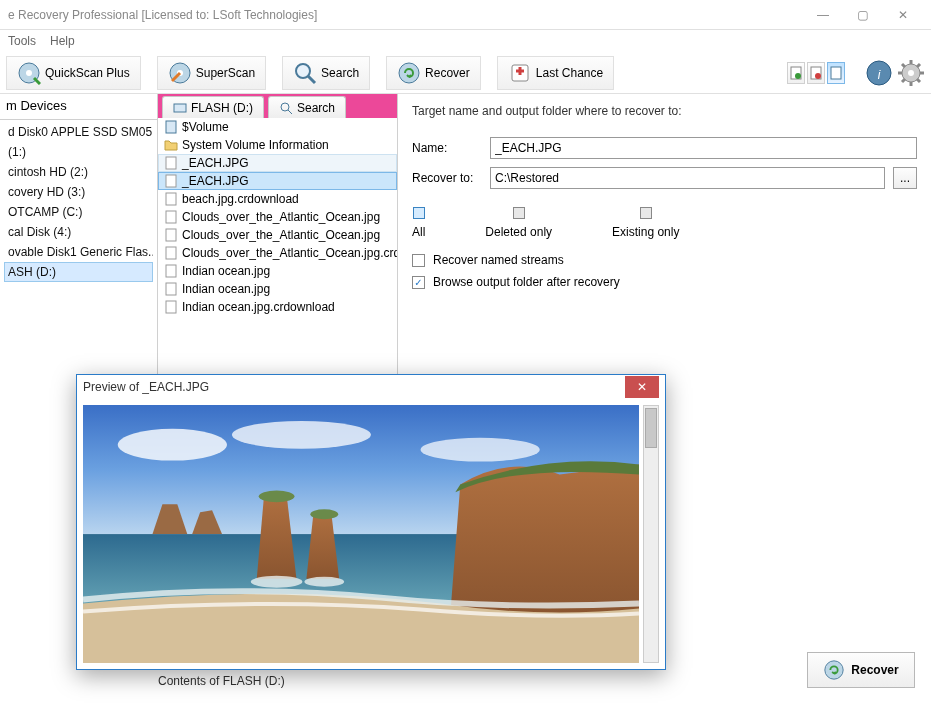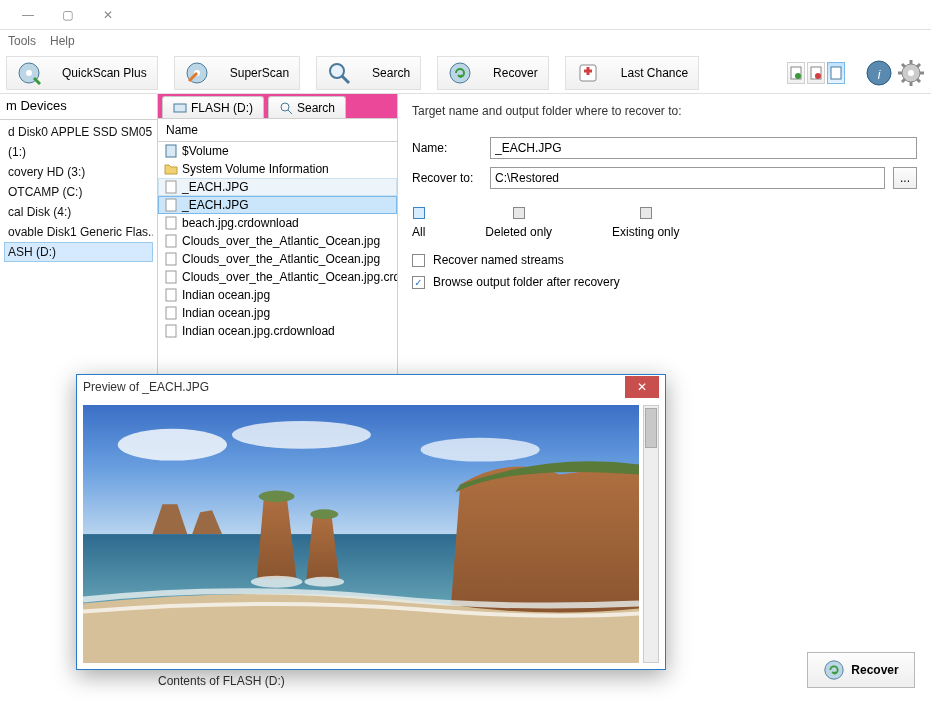--- a/index.html
+++ b/index.html
@@ -8,21 +8,21 @@
 
 .titlebar { height: 30px; display: flex; align-items: center; padding: 0 8px; background: #fff; border-bottom: 1px solid #e0e0e0; }
 .titlebar .title { color: #888; flex: 1; }
 .titlebar .ctl { width: 40px; height: 28px; display: flex; align-items: center; justify-content: center; color: #888; }
 
 
 .menubar { height: 22px; display: flex; align-items: center; gap: 14px; padding: 0 8px; color: #666; }
 
 
 .toolbar { height: 42px; display: flex; align-items: center; gap: 4px; padding: 4px 6px; border-bottom: 1px solid #e0e0e0; }
-.tb-btn { display: flex; align-items: center; gap: 21px; padding: 4px 10px; border: 1px solid #e0e0e0; background: linear-gradient(#fdfdfd,#f0f0f0); cursor: pointer; }
+.tb-btn { display: flex; align-items: center; gap: 4px; padding: 4px 10px; border: 1px solid #e0e0e0; background: linear-gradient(#fdfdfd,#f0f0f0); cursor: pointer; }
 .tb-btn .tbi { width: 24px; height: 24px; }
 .tb-sep { flex: 0 0 8px; }
 .tb-spacer { flex: 1; }
 .tb-small { display:flex; gap:2px; }
 .tb-sm { width: 18px; height: 22px; display:flex; align-items:center; justify-content:center; border:1px solid #d0d0d0; background: linear-gradient(#fdfdfd,#f0f0f0); }
 .tb-sm.sel { background: linear-gradient(#bfe2ff,#e8f3ff); border-color:#7cb8e8; }
 .tb-ico-big { width: 28px; height: 28px; border-radius: 50%; }
 
 
 .main-area { position: relative; height: 554px; display: flex; }
@@ -77,20 +77,21 @@
 .status .st-text { padding-top:16px; padding-left:150px; color:#333; }
 .recover-btn { position:absolute; right:16px; top:0; width:108px; height:36px; border:1px solid #b8b8b8; background:linear-gradient(#fdfdfd,#eee); display:flex; align-items:center; justify-content:center; gap:6px; font-weight:bold; }
 
 
 svg { display:block; }
 </style>
 </head>
 <body>
 
 <div class="titlebar">
+  <span class="title">e Recovery Professional [Licensed to: LSoft Technologies]</span>
   <div class="ctl">—</div>
   <div class="ctl">▢</div>
   <div class="ctl">✕</div>
 </div>
 
 <div class="menubar">
   <span>Tools</span>
   <span>Help</span>
 </div>
 
@@ -192,20 +193,21 @@
   </div>
 </div>
 
 <div class="main-area">
 
   <div class="devices">
     <div class="dv-head">m Devices</div>
     <div class="dv-list" id="dv-list">
         <div class="dv-item">d Disk0 APPLE SSD SM05...</div>
         <div class="dv-item"> (1:)</div>
+        <div class="dv-item">cintosh HD (2:)</div>
         <div class="dv-item">covery HD (3:)</div>
         <div class="dv-item">OTCAMP (C:)</div>
         <div class="dv-item">cal Disk (4:)</div>
         <div class="dv-item">ovable Disk1 Generic Flas...</div>
         <div class="dv-item sel">ASH (D:)</div>
       </div>
   </div>
 
   <div class="files">
     <div class="tabs">
@@ -220,21 +222,20 @@
       <div class="tab">
         <span class="ti">
           <svg viewBox="0 0 14 14">
               <circle cx="6" cy="6" r="4" fill="none" stroke="#4a7a9a"></circle>
               <line x1="9" y1="9" x2="13" y2="13" stroke="#4a7a9a"></line>
             </svg>
         </span>
         <span>Search</span>
       </div>
     </div>
-    <div class="col-head">Name</div>
     <div class="file-rows" id="file-rows">
         <div class="file-row">
           <span class="fi">
             <svg viewBox="0 0 14 14">
               <rect x="2" y="1" width="10" height="12" fill="#d8e8f5" stroke="#4a7a9a"></rect>
             </svg>
           </span>
           <span>$Volume</span>
         </div>
         <div class="file-row">

